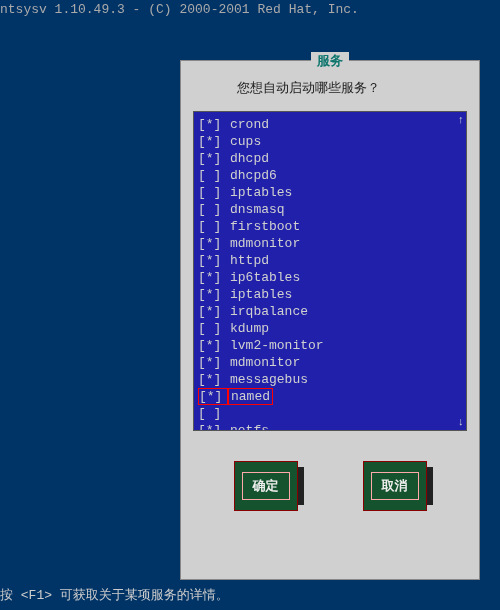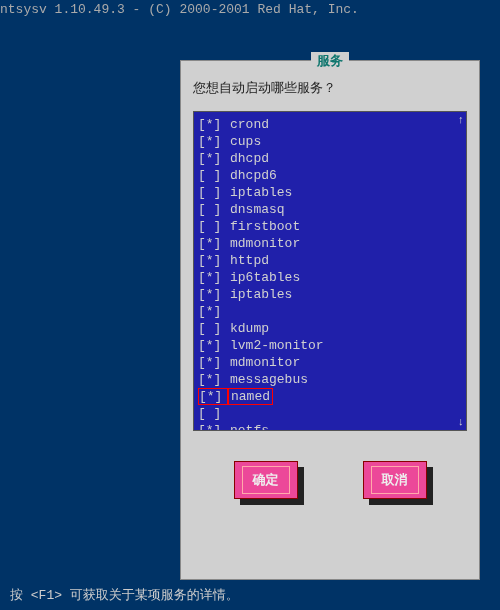--- a/index.html
+++ b/index.html
@@ -33,20 +33,21 @@
       left: 50%;
       transform: translateX(-50%);
       background: #d0d0d0;
       padding: 0 6px;
       color: #0f766e;
       font-weight: bold;
     }
     .prompt {
       color: #222;
       padding: 18px 12px 8px 12px;
+      margin-left: 44px;
     }
     .listbox {
       margin: 6px 12px 0 12px;
       background: #2020aa;
       border: 1px solid #555;
       height: 320px;
       position: relative;
       overflow: hidden;
     }
     .list-inner {
@@ -97,41 +98,40 @@
       position: absolute;
       top: 6px;
       left: 6px;
       width: 64px;
       height: 38px;
       background: #222;
     }
     .btn {
       position: relative;
       width: 64px;
-      height: 38px;
-      background: #ec4899;
+      height: 50px;
+      background: #14532d;
       border: 1px solid #880000;
       display: flex;
       align-items: center;
       justify-content: center;
       color: #eee;
       font-weight: bold;
       cursor: pointer;
     }
     .btn-inner {
       border: 1px solid #ffaaaa;
       padding: 4px 10px;
     }
     .footer {
       position: absolute;
       bottom: 6px;
       left: 0;
       color: #cccccc;
       font-size: 13px;
-      padding-left: 10px;
     }
   </style>
 </head>
 <body>
 
 <div class="header">ntsysv 1.10.49.3 - (C) 2000-2001 Red Hat, Inc.</div>
 
 <div class="dialog">
   <div class="dialog-title">服务</div>
   <div class="prompt">您想自动启动哪些服务？</div>
@@ -178,20 +178,21 @@
         <div class="row">
           <span class="cb">[*]</span> 
           <span class="lbl">ip6tables</span>
         </div>
         <div class="row">
           <span class="cb">[*]</span> 
           <span class="lbl">iptables</span>
         </div>
         <div class="row">
           <span class="cb">[*]</span> 
+          <span class="lbl">irqbalance</span>
         </div>
         <div class="row">
           <span class="cb">[ ]</span> 
           <span class="lbl">kdump</span>
         </div>
         <div class="row">
           <span class="cb">[*]</span> 
           <span class="lbl">lvm2-monitor</span>
         </div>
         <div class="row">

